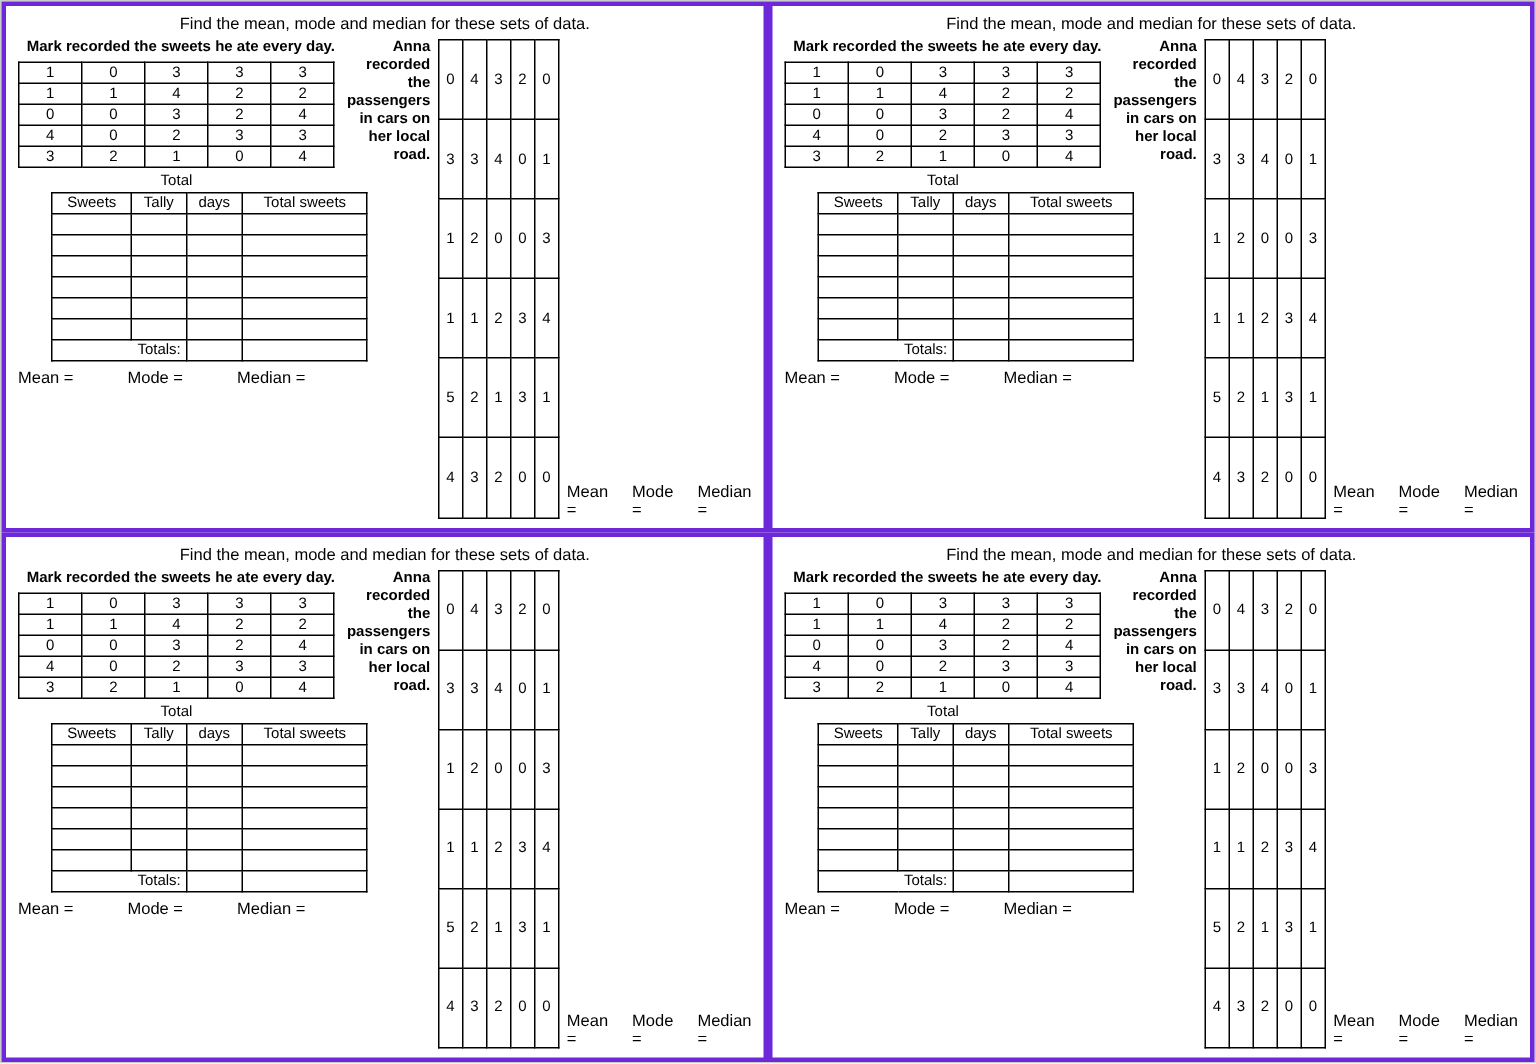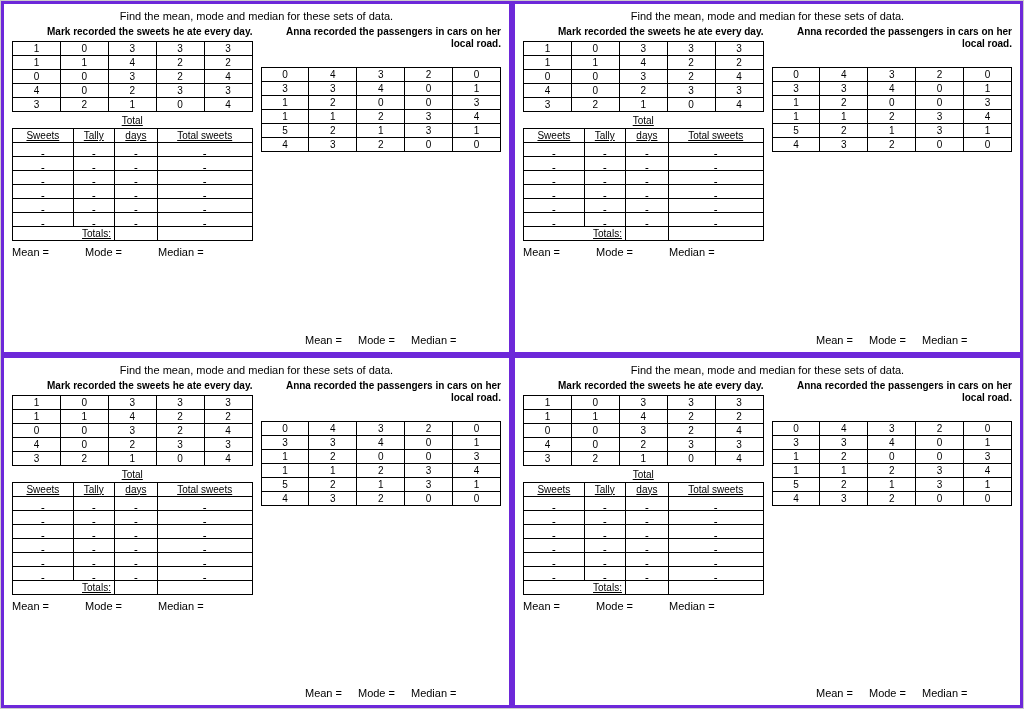--- a/index.html
+++ b/index.html
@@ -45,22 +45,22 @@
     .left-section {
       flex: 1;
       display: flex;
       flex-direction: column;
       gap: 3px;
     }
 
     .right-section {
       flex: 1;
       display: flex;
-      flex-direction: column;
-      gap: 17px;
+      flex-direction: row;
+      gap: 5px;
     }
 
     .section-title {
       font-size: 10px;
       font-weight: bold;
       text-align: right;
       line-height: 1.2;
     }
 
     .data-table {
@@ -74,20 +74,21 @@
       text-align: center;
       padding: 1px 3px;
       min-width: 16px;
       height: 14px;
     }
 
     .tally-table {
       border-collapse: collapse;
       font-size: 10px;
       width: 100%;
+      margin-left: 22px;
     }
 
     .tally-table td, .tally-table th {
       border: 1px solid black;
       text-align: center;
       padding: 1px 3px;
       height: 14px;
     }
 
     .tally-table th {
@@ -96,21 +97,20 @@
     }
 
     .totals-row td {
       border: 1px solid black;
     }
 
     .tally-section {
       display: flex;
       flex-direction: column;
       gap: 2px;
-      text-decoration: underline;
     }
 
     .bottom-stats {
       display: flex;
       flex-direction: row;
       gap: 16px;
       padding-top: 2px;
     }
 
     .anna-stats {

